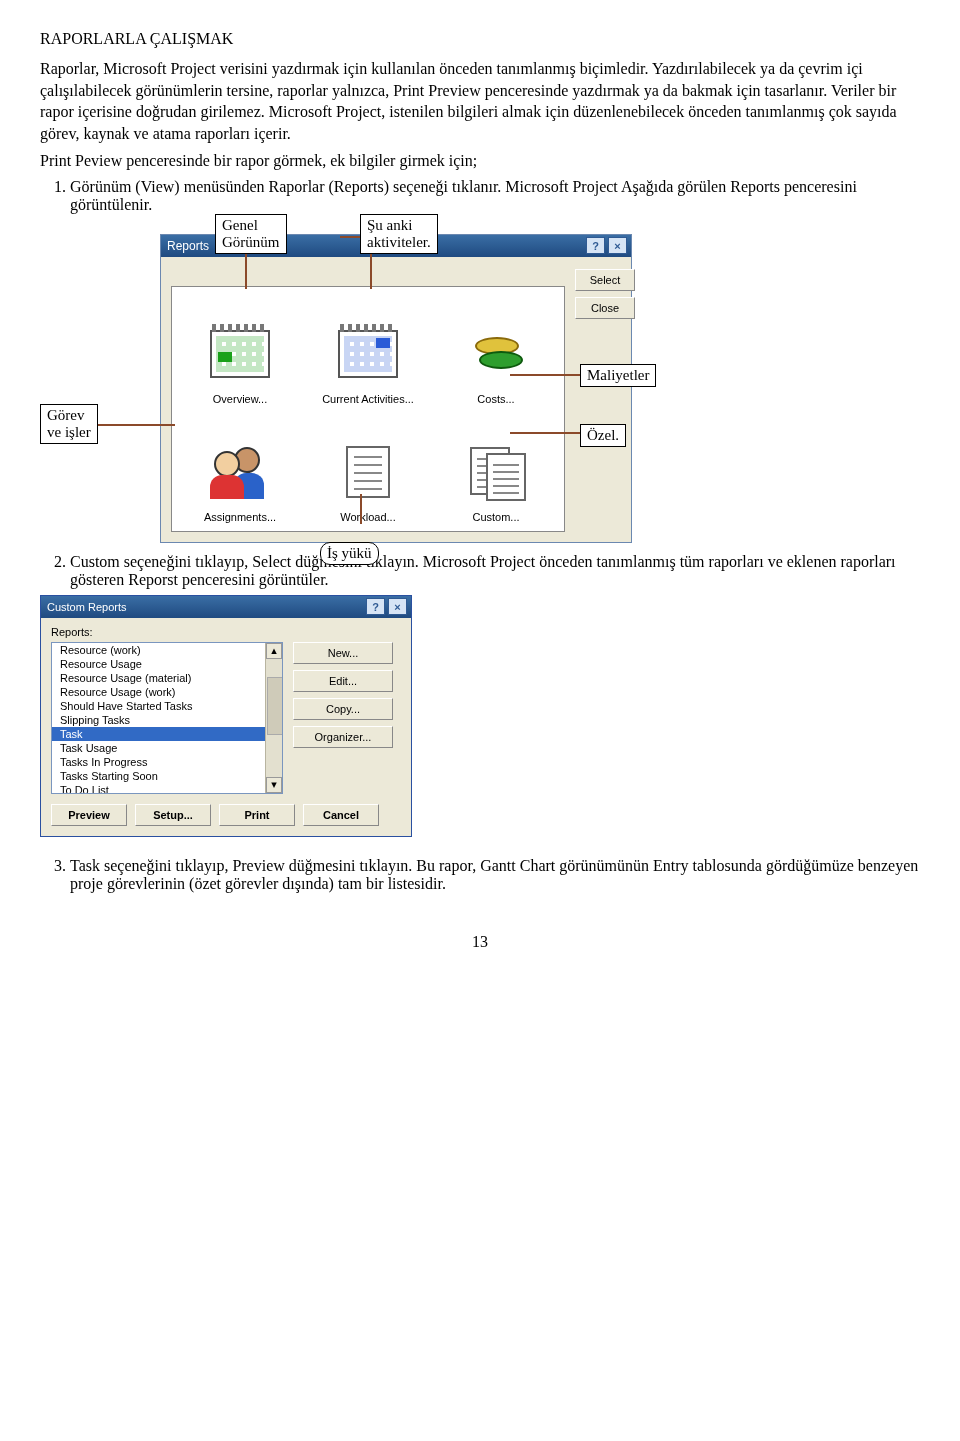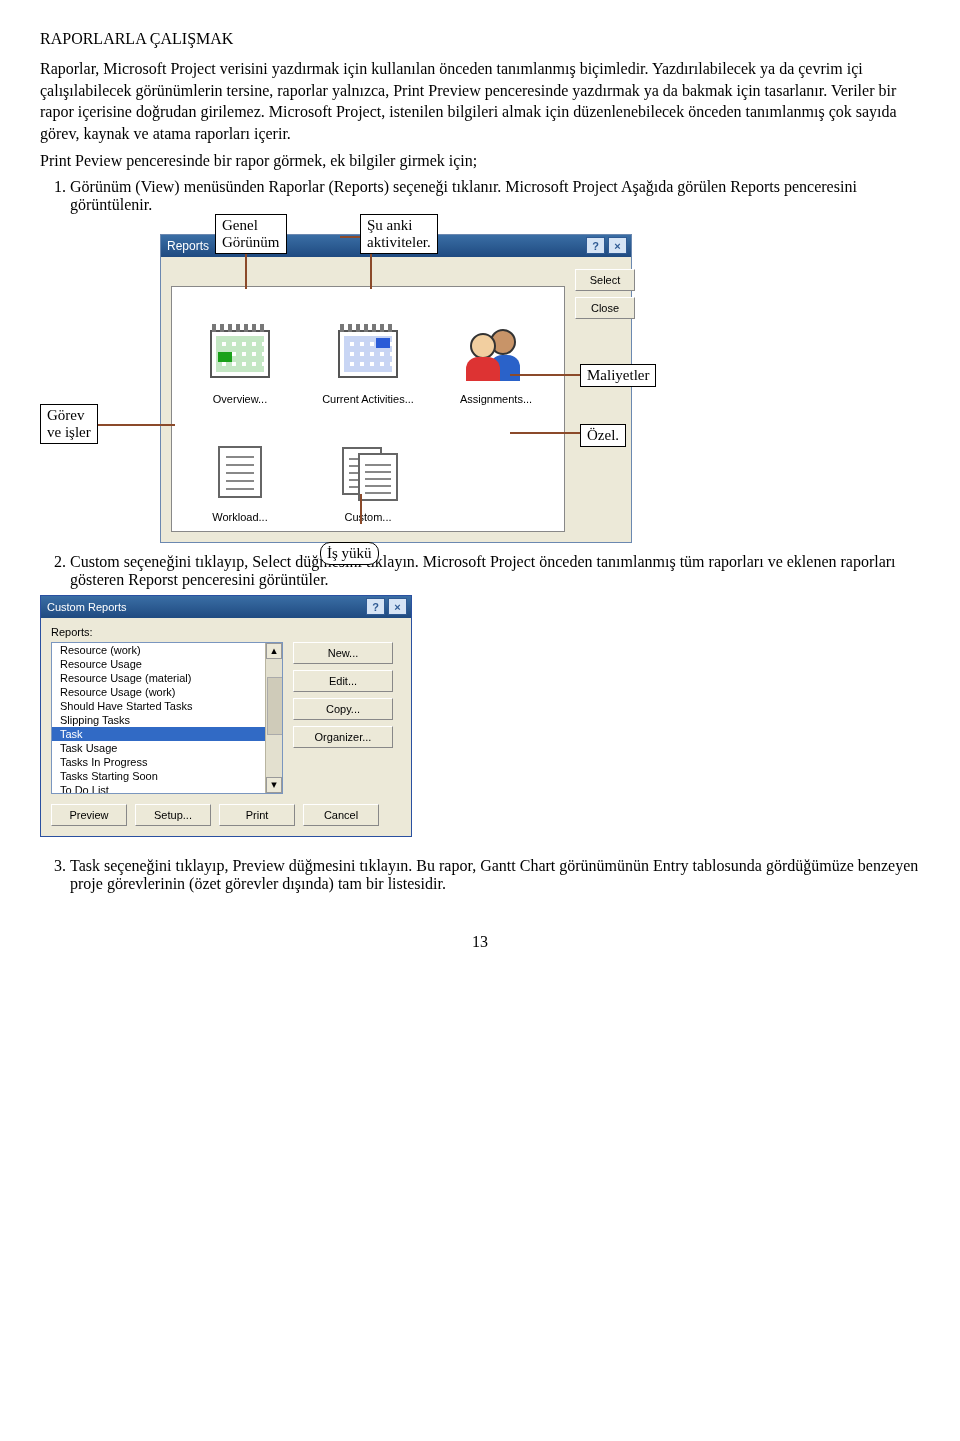--- a/index.html
+++ b/index.html
@@ -174,21 +174,21 @@
   }
   .cr-list .scrollbar .up,.cr-list .scrollbar .dn{
     position:absolute; left:0; width:16px; height:16px; background:#ece9d8; border:1px solid #999;
     display:flex;align-items:center;justify-content:center; box-sizing:border-box;
   }
   .cr-list .scrollbar .up{top:0;} .cr-list .scrollbar .dn{bottom:0;}
   .cr-list .scrollbar .thumb{position:absolute; left:1px; top:34px; width:14px; height:56px; background:#cfcbb9; border:1px solid #aaa;}
   .cr-side { display:flex; flex-direction:column; gap:6px; }
   .cr-side .winbtn { width: 100px; }
   .cr-bottom { display:flex; gap:8px; margin-top: 10px; }
-  .cr-bottom .winbtn { width: 76px; }
+  .cr-bottom .winbtn { width: 76px; font-weight: bold; }
 
   .page-num { text-align: center; margin-top: 40px; font-family: "Times New Roman", serif; }
 </style>
 </head>
 <body>
 
 <h1>RAPORLARLA ÇALIŞMAK</h1>
 
 <p>Raporlar, Microsoft Project verisini yazdırmak için kullanılan önceden tanımlanmış biçimledir. Yazdırılabilecek ya da çevrim içi çalışılabilecek görünümlerin tersine, raporlar yalnızca, Print Preview penceresinde yazdırmak ya da bakmak için tasarlanır. Veriler bir rapor içerisine doğrudan girilemez. Microsoft Project, istenilen bilgileri almak için düzenlenebilecek önceden tanımlanmış çok sayıda görev, kaynak ve atama raporları içerir.</p>
 <p>Print Peview penceresinde bir rapor görmek, ek bilgiler girmek için;</p>
@@ -238,20 +238,26 @@
           <div class="lbl">Overview...</div>
         </div>
         <div class="tile">
           <div class="pic">
               <div class="ico-cal blue">
                 <div class="cells"></div>
                 <div class="hl"></div>
               </div>
             </div>
           <div class="lbl">Current Activities...</div>
+        </div>
+        <div class="tile">
+          <div class="pic">
+              <div class="ico-coin"></div>
+            </div>
+          <div class="lbl">Costs...</div>
         </div>
         <div class="tile">
           <div class="pic">
               <div class="ico-people">
                 <div class="h2"></div>
                 <div class="h1"></div>
                 <div class="b2"></div>
                 <div class="b1"></div>
               </div>
             </div>

